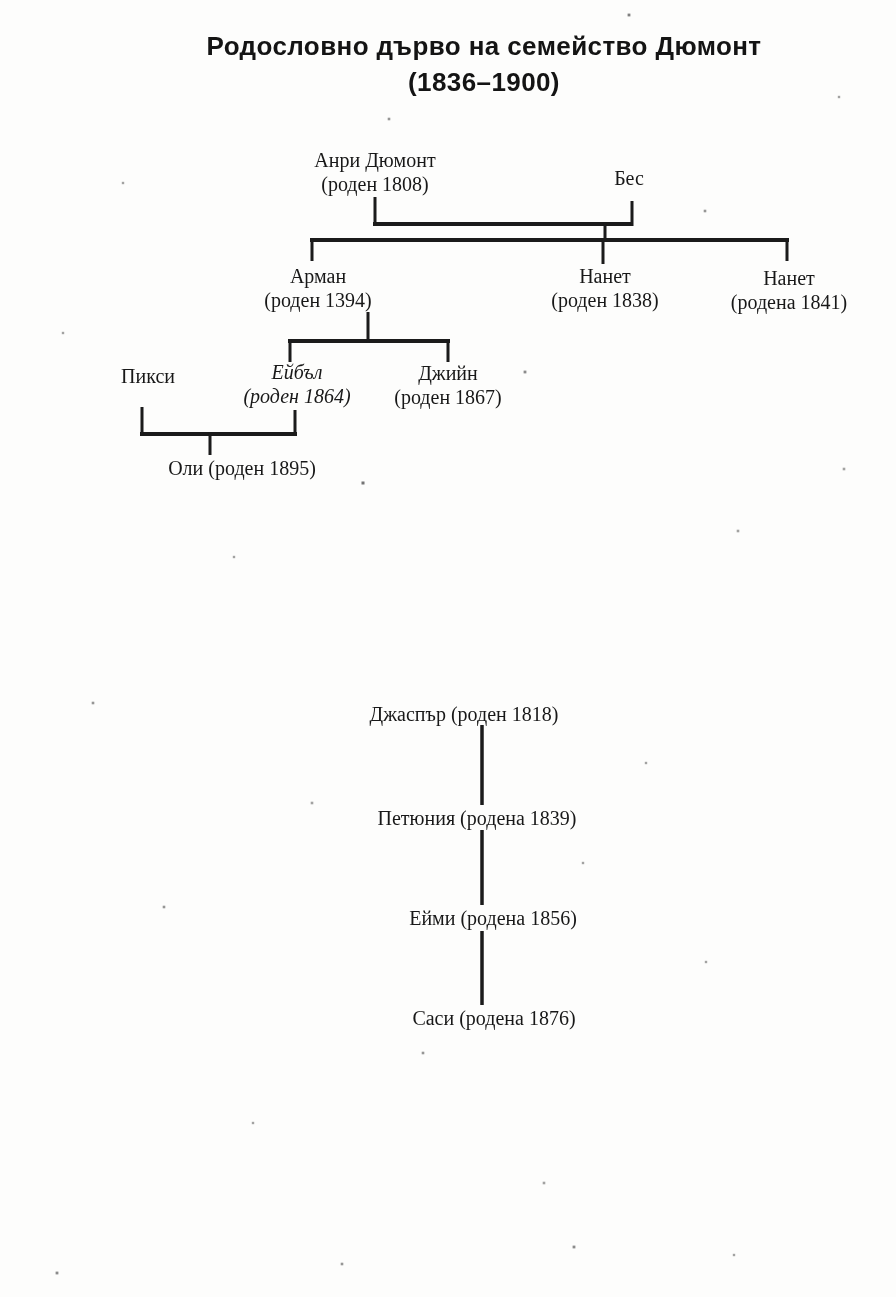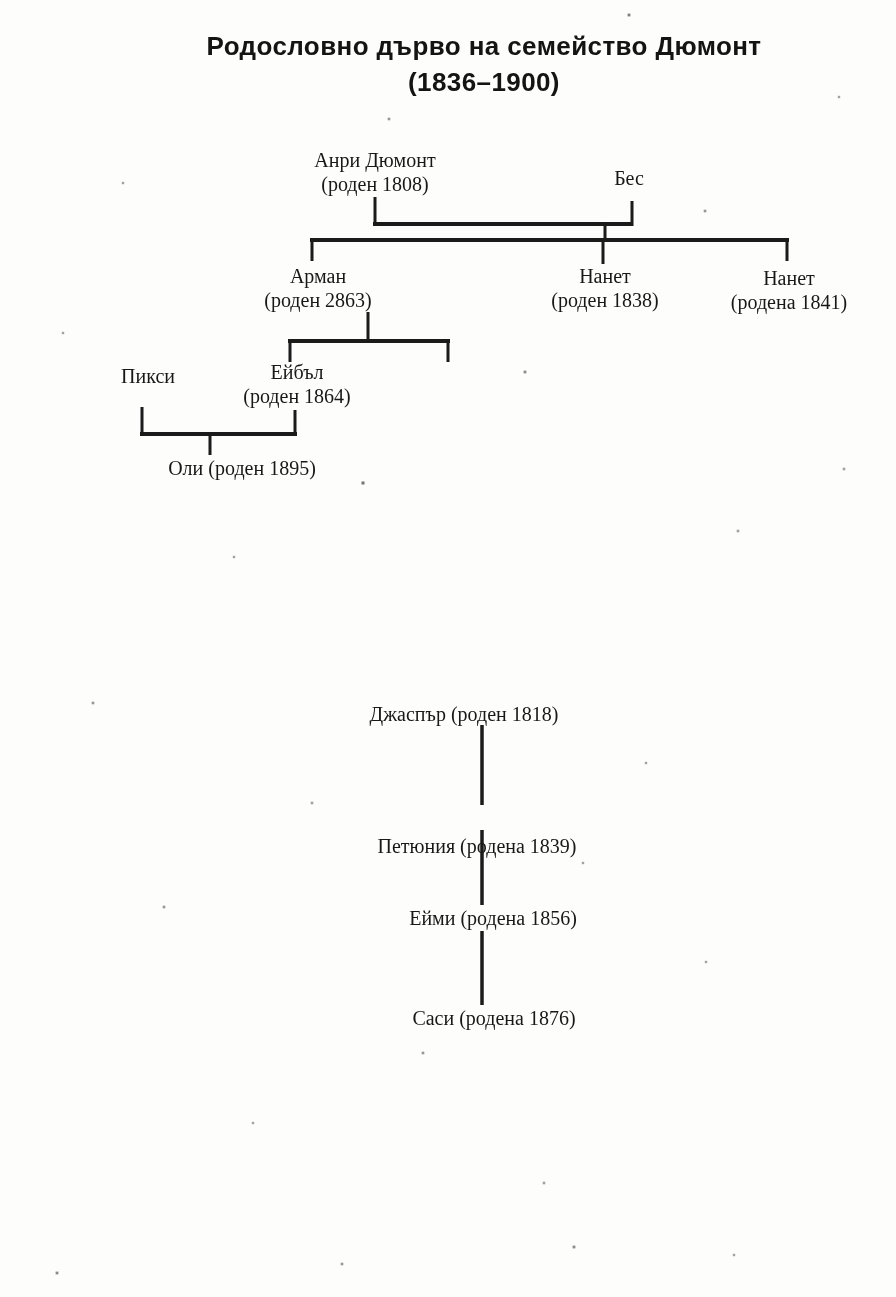--- a/index.html
+++ b/index.html
@@ -121,53 +121,57 @@
     <span>Анри Дюмонт</span>
     <span>(роден 1808)</span>
   </div>
 
   <div class="node" style="left:629px; top:166px;">
     <span>Бес</span>
   </div>
 
   <div class="node" style="left:318px; top:264px;">
     <span>Арман</span>
-    <span>(роден 2863)</span>
+    <span>(роден 1394)</span>
   </div>
 
   <div class="node" style="left:605px; top:264px;">
     <span>Нанет</span>
     <span>(роден 1838)</span>
   </div>
 
   <div class="node" style="left:789px; top:266px;">
     <span>Нанет</span>
     <span>(родена 1841)</span>
   </div>
 
-  <div class="node" style="left:297px; top:360px;">
+  <div class="node" style="left:297px; top:360px;font-style:italic;">
     <span>Ейбъл</span>
     <span>(роден 1864)</span>
   </div>
 
+  <div class="node" style="left:448px; top:361px;">
+    <span>Джийн</span>
+    <span>(роден 1867)</span>
+  </div>
 
   <div class="node" style="left:148px; top:364px;">
     <span>Пикси</span>
   </div>
 
   <div class="node" style="left:242px; top:456px;">
     <span>Оли (роден 1895)</span>
   </div>
 
 
   <div class="node" style="left:464px; top:702px;">
     <span>Джаспър (роден 1818)</span>
   </div>
 
-  <div class="node" style="left:477px; top:806px;margin-top:28px;">
+  <div class="node" style="left:477px; top:806px;">
     <span>Петюния (родена 1839)</span>
   </div>
 
   <div class="node" style="left:493px; top:906px;">
     <span>Ейми (родена 1856)</span>
   </div>
 
   <div class="node" style="left:494px; top:1006px;">
     <span>Саси (родена 1876)</span>
   </div>

